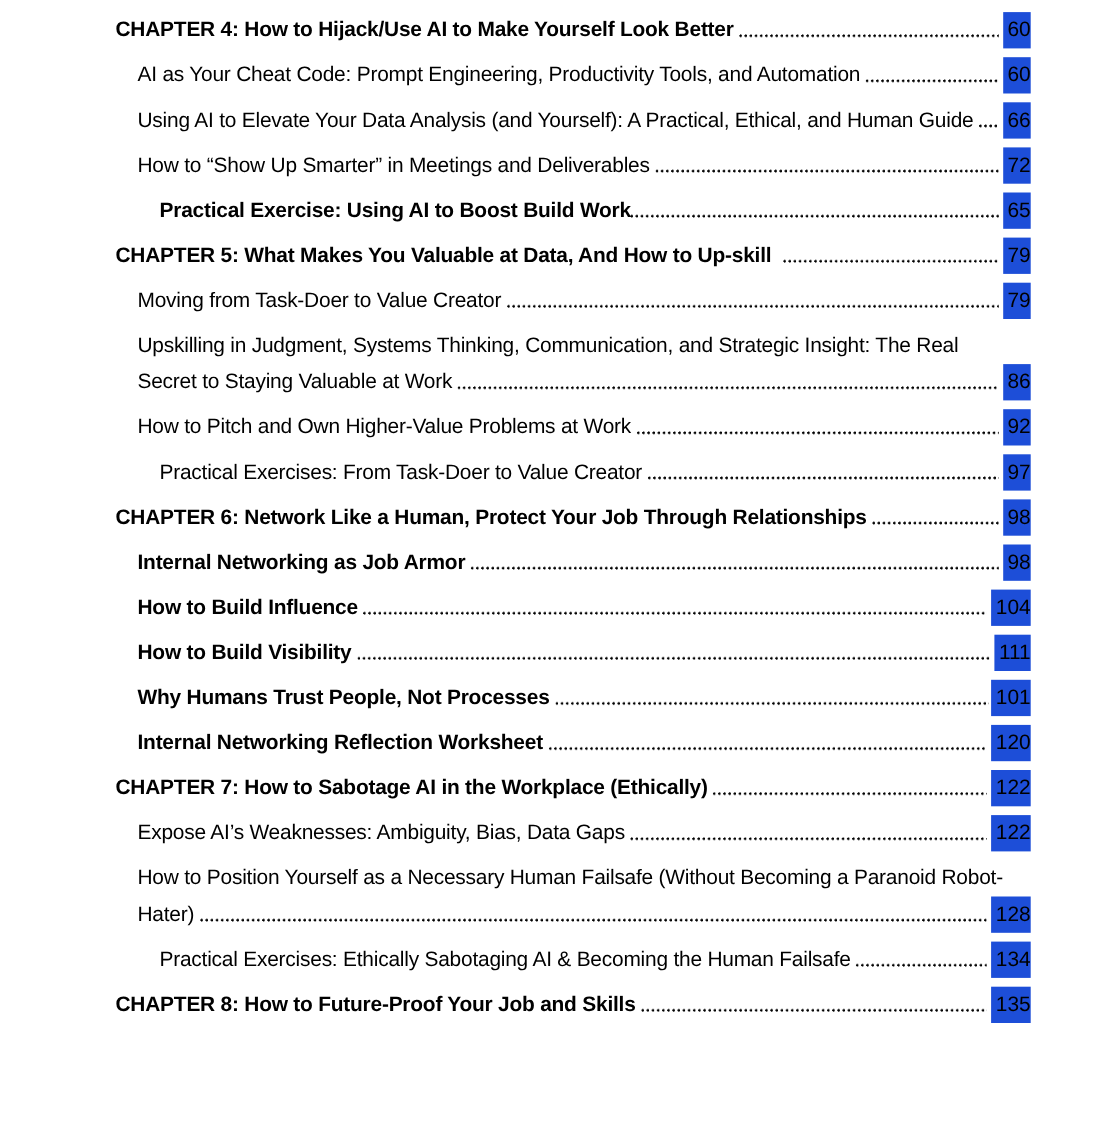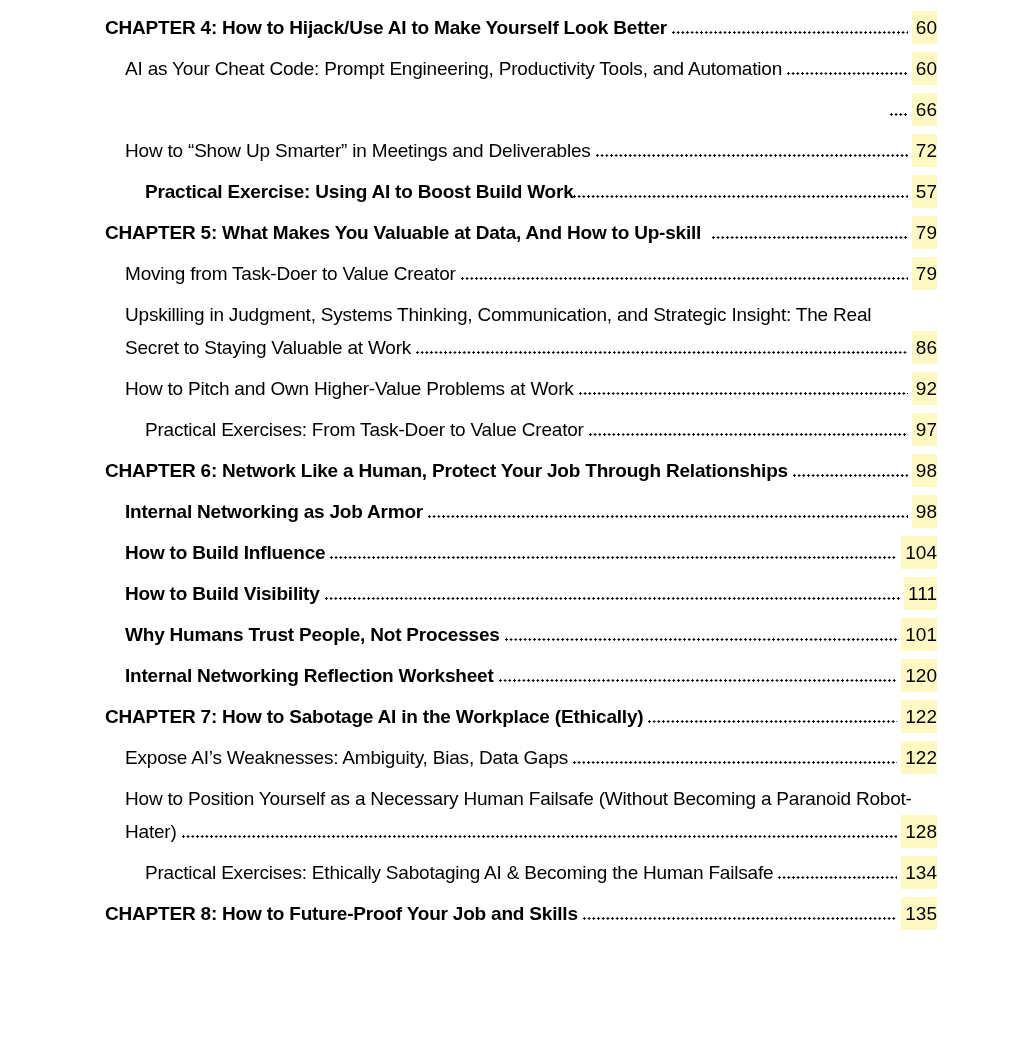--- a/index.html
+++ b/index.html
@@ -47,34 +47,34 @@
     pointer-events: none;
   }
   .page-num {
     position: absolute;
     right: 0;
     bottom: 0;
     line-height: 33px;
     font-size: 19px;
     font-weight: 400;
     letter-spacing: 0;
-    background: #fef9c3;
+    background: #1d4ed8;
     padding-left: 4px;
   }
 </style>
 </head>
 <body>
 
 <main class="page">
   <div id="toc">
       <div class="toc-entry lvl1 bold"><span class="entry-text">CHAPTER 4: How to Hijack/Use AI to Make Yourself Look Better</span><span class="eol"></span><span class="leader" style="left: 566.984px; width: 235.875px; top: 20px;"></span><span class="page-num">60</span></div>
       <div class="toc-entry lvl2"><span class="entry-text">AI as Your Cheat Code: Prompt Engineering, Productivity Tools, and Automation</span><span class="eol"></span><span class="leader" style="left: 662.047px; width: 120.812px; top: 20px;"></span><span class="page-num">60</span></div>
-      <div class="toc-entry lvl2"><span class="eol"></span><span class="leader" style="left: 765px; width: 17.8594px; top: 20px;"></span><span class="page-num">66</span></div>
+      <div class="toc-entry lvl2"><span class="entry-text">Using AI to Elevate Your Data Analysis (and Yourself): A Practical, Ethical, and Human Guide</span><span class="eol"></span><span class="leader" style="left: 765px; width: 17.8594px; top: 20px;"></span><span class="page-num">66</span></div>
       <div class="toc-entry lvl2"><span class="entry-text">How to “Show Up Smarter” in Meetings and Deliverables</span><span class="eol"></span><span class="leader" style="left: 470.656px; width: 312.203px; top: 20px;"></span><span class="page-num">72</span></div>
-      <div class="toc-entry lvl3 bold"><span class="entry-text">Practical Exercise: Using AI to Boost Build Work</span><span class="eol"></span><span class="leader" style="left: 427.797px; width: 335.062px; top: 20px;"></span><span class="page-num">57</span></div>
+      <div class="toc-entry lvl3 bold"><span class="entry-text">Practical Exercise: Using AI to Boost Build Work</span><span class="eol"></span><span class="leader" style="left: 427.797px; width: 335.062px; top: 20px;"></span><span class="page-num">65</span></div>
       <div class="toc-entry lvl1 bold"><span class="entry-text">CHAPTER 5: What Makes You Valuable at Data, And How to Up-skill</span><span class="eol"></span><span class="leader" style="left: 607.188px; width: 195.672px; top: 20px;"></span><span class="page-num">79</span></div>
       <div class="toc-entry lvl2"><span class="entry-text">Moving from Task-Doer to Value Creator</span><span class="eol"></span><span class="leader" style="left: 335.672px; width: 447.188px; top: 20px;"></span><span class="page-num">79</span></div>
       <div class="toc-entry lvl2"><span class="entry-text">Upskilling in Judgment, Systems Thinking, Communication, and Strategic Insight: The Real Secret to Staying Valuable at Work</span><span class="eol"></span><span class="leader" style="left: 291.109px; width: 491.75px; top: 53px;"></span><span class="page-num">86</span></div>
       <div class="toc-entry lvl2"><span class="entry-text">How to Pitch and Own Higher-Value Problems at Work</span><span class="eol"></span><span class="leader" style="left: 453.656px; width: 329.203px; top: 20px;"></span><span class="page-num">92</span></div>
       <div class="toc-entry lvl3"><span class="entry-text">Practical Exercises: From Task-Doer to Value Creator</span><span class="eol"></span><span class="leader" style="left: 443.719px; width: 319.141px; top: 20px;"></span><span class="page-num">97</span></div>
       <div class="toc-entry lvl1 bold"><span class="entry-text">CHAPTER 6: Network Like a Human, Protect Your Job Through Relationships</span><span class="eol"></span><span class="leader" style="left: 687.922px; width: 114.938px; top: 20px;"></span><span class="page-num">98</span></div>
       <div class="toc-entry lvl2 bold"><span class="entry-text">Internal Networking as Job Armor</span><span class="eol"></span><span class="leader" style="left: 303.016px; width: 479.844px; top: 20px;"></span><span class="page-num">98</span></div>
       <div class="toc-entry lvl2 bold"><span class="entry-text">How to Build Influence</span><span class="eol"></span><span class="leader" style="left: 205.375px; width: 566.922px; top: 20px;"></span><span class="page-num">104</span></div>
       <div class="toc-entry lvl2 bold"><span class="entry-text">How to Build Visibility</span><span class="eol"></span><span class="leader" style="left: 199.562px; width: 575.547px; top: 20px;"></span><span class="page-num">111</span></div>
       <div class="toc-entry lvl2 bold"><span class="entry-text">Why Humans Trust People, Not Processes</span><span class="eol"></span><span class="leader" style="left: 379.625px; width: 394.078px; top: 20px;"></span><span class="page-num">101</span></div>

